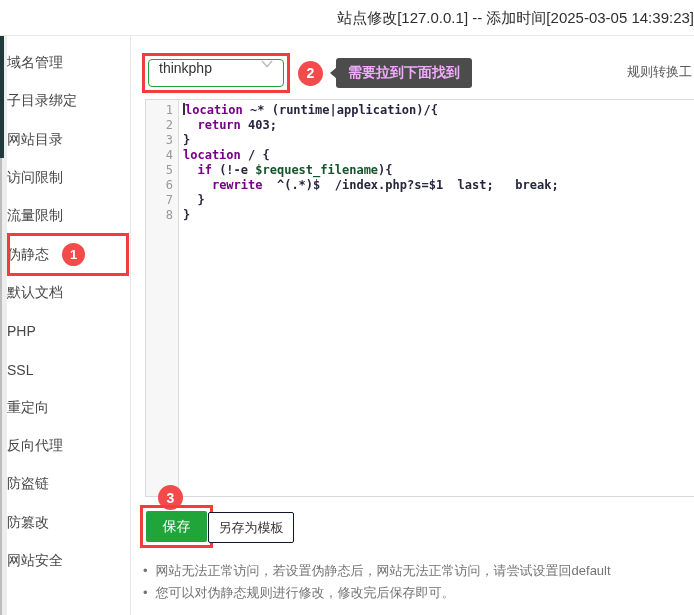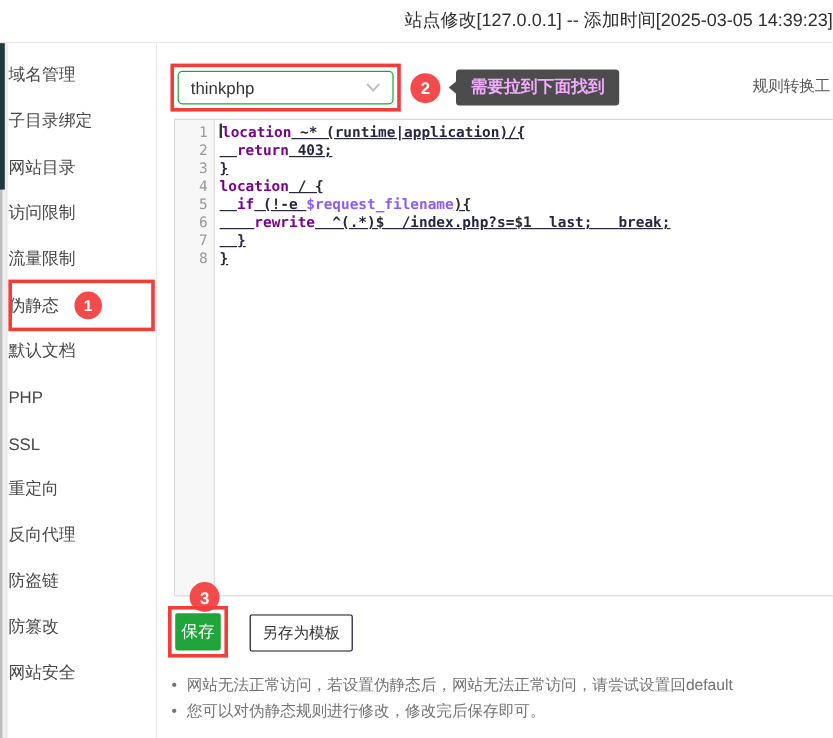--- a/index.html
+++ b/index.html
@@ -51,22 +51,22 @@
     background: #f34b4b; color: #fff; font-size: 13px; font-weight: bold;
   }
   .side-item .badge { margin-left: 13px; }
 
   
   .main { position: absolute; left: 131px; top: 36px; right: 0; bottom: 0; background: #fff; }
 
   .toolbar-row { position: absolute; left: 11px; top: 17px; display: flex; align-items: center; }
   .select-anno { border: 3px solid #f23d3d; padding: 3px; }
   .tpl-select {
-    width: 180px; height: 28px; border: 1px solid #20a53a; border-radius: 4px;
-    display: flex; align-items: center; justify-content: space-between;
+    width: 136px; height: 28px; border: 1px solid #20a53a; border-radius: 4px;
+    display: flex; align-items: flex-start; justify-content: space-between;
     padding: 0 10px; font-size: 14px; color: #333; background: #fff; cursor: pointer;
   }
   .chev { width: 12px; height: 8px; }
   .step2 { margin-left: 8px; width: 25px; height: 25px; font-size: 14px; }
   .tooltip {
     position: relative; margin-left: 13px; background: #4c4c4c; color: #f0abfc;
     font-size: 14px; font-weight: bold; padding: 6px 12px; border-radius: 3px;
     white-space: nowrap;
   }
   .tooltip::before {
@@ -91,29 +91,29 @@
     background: #f7f7f7; border-right: 1px solid #ddd;
   }
   .code-lines { position: relative; padding-top: 3px; }
   .cline { display: flex; }
   .ln {
     width: 33px; flex: 0 0 33px; text-align: right; padding-right: 6px;
     color: #999; font-weight: normal; user-select: none;
   }
   .code { white-space: pre; padding-left: 4px; color: #222; }
   .tok-kw  { color: #770088; }
-  .tok-var { color: #8b5cf6; }
-  .tok-pl  { color: #26263f; text-decoration: underline; }
+  .tok-var { color: #14532d; }
+  .tok-pl  { color: #26263f; }
   .caret { display: inline-block; width: 2px; height: 12px; background: #333; vertical-align: text-top; }
 
   
   .step3 { position: absolute; left: 27px; top: 449px; width: 25px; height: 25px; font-size: 14px; }
   .save-anno { position: absolute; left: 9px; top: 469px; border: 3px solid #f23d3d; padding: 3px; }
   .btn-save {
-    width: 38px; height: 31px; background: #20a53a; color: #fff; border: none;
+    width: 61px; height: 31px; background: #20a53a; color: #fff; border: none;
     border-radius: 2px; font-size: 14px; cursor: pointer;
     font-family: inherit; display: block;
   }
   .btn-saveas {
     position: absolute; left: 77px; top: 476px; width: 86px; height: 31px;
     background: #fff; border: 1px solid #0f172a; border-radius: 2px;
     font-size: 13px; color: #333; cursor: pointer; font-family: inherit;
   }
 
   

